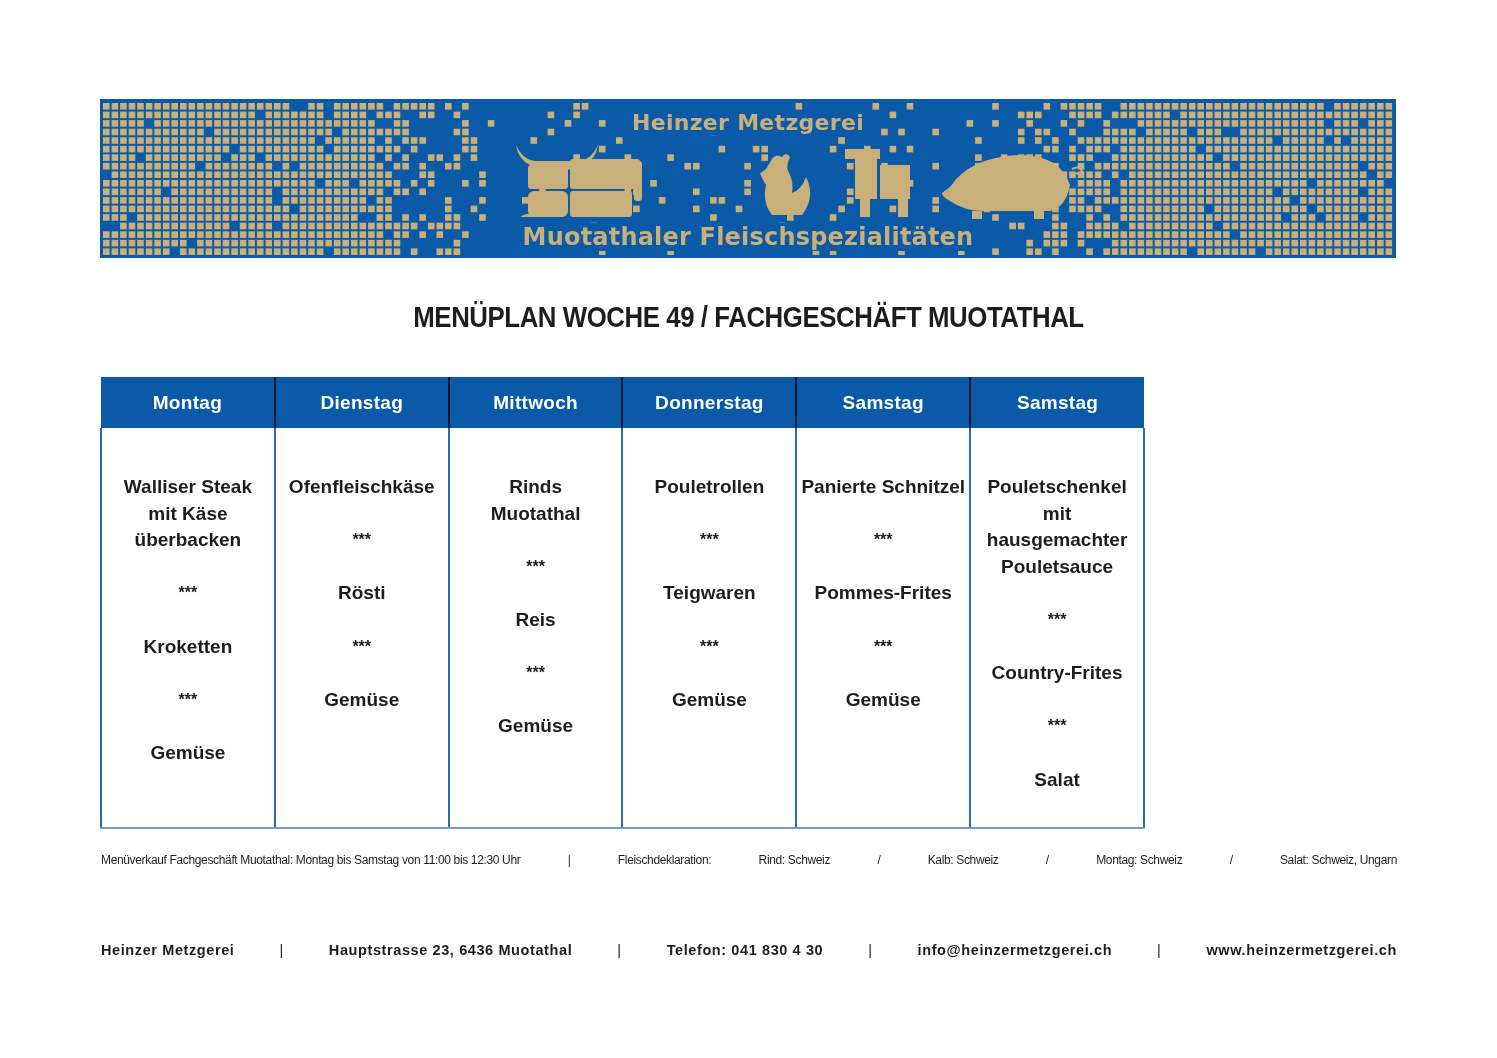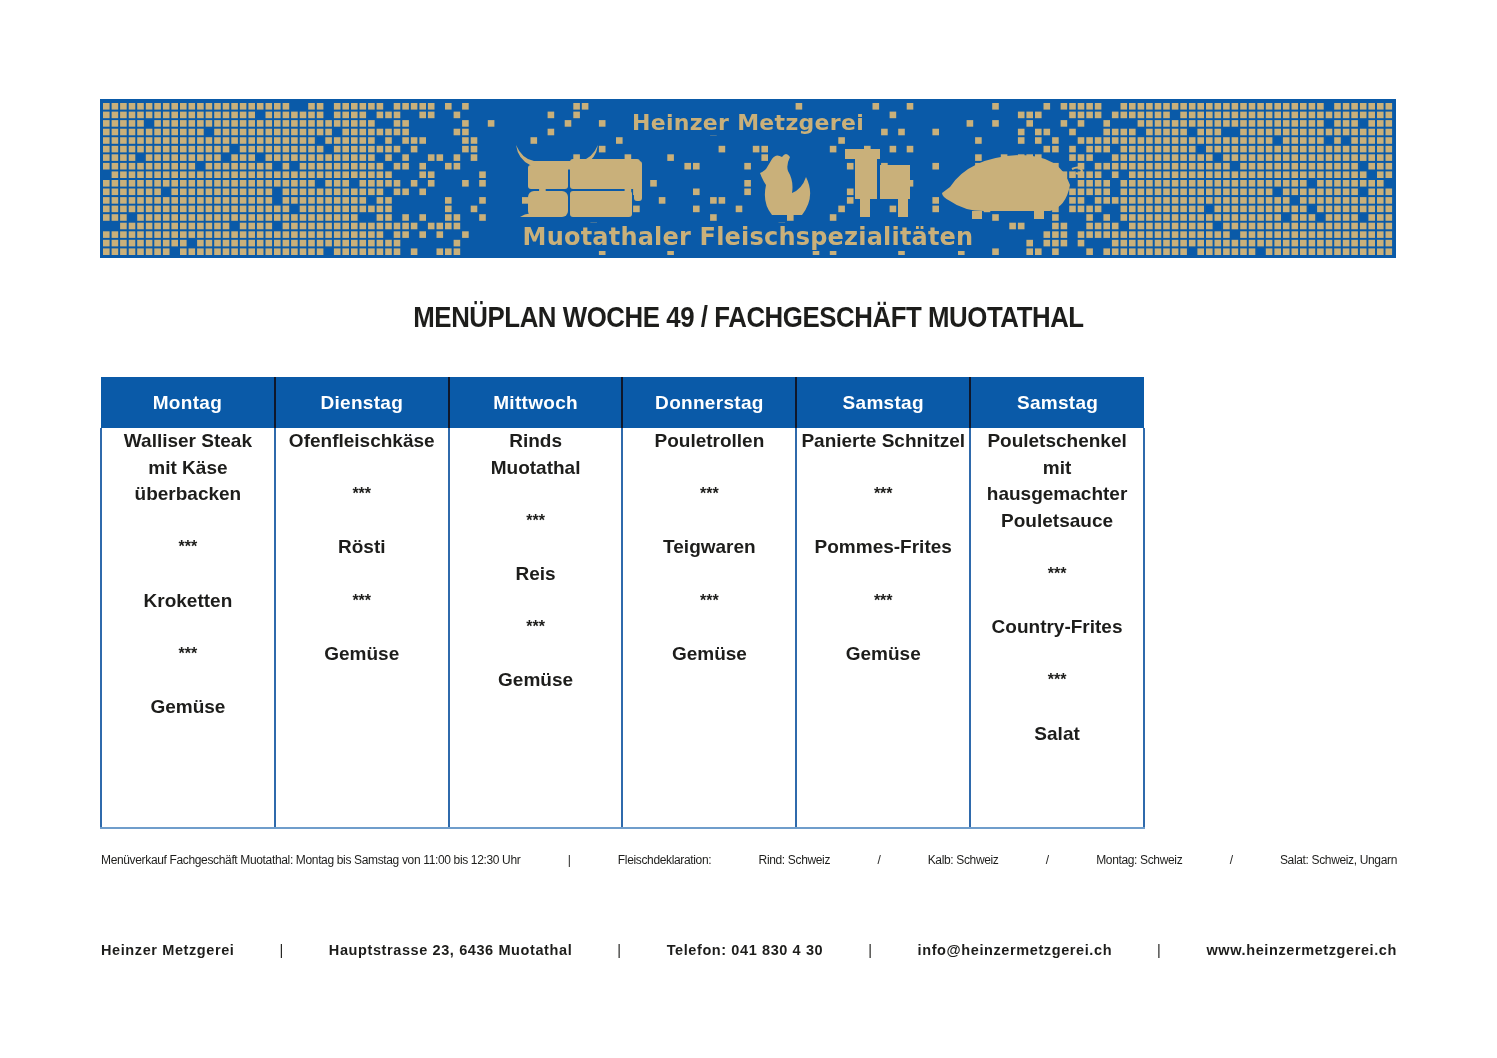--- a/index.html
+++ b/index.html
@@ -32,21 +32,21 @@
     .menu-table {
       position: absolute; left: 100px; top: 377px; width: 1045px; height: 452px;
       border-collapse: collapse; table-layout: fixed;
     }
     .menu-table th {
       background: #0a5aa8; color: #ffffff; height: 51px; font-size: 19px; font-weight: bold;
       border-left: 2px solid #0f172a; letter-spacing: 0.3px;
     }
     .menu-table th:first-child { border-left: none; }
     .menu-table td {
-      vertical-align: top; text-align: center; 
+      vertical-align: top; text-align: center; padding-top: 46px;
       border-left: 2px solid #2f6aac; border-right: 2px solid #2f6aac;
       border-bottom: 2px solid #6f9dcb;
       font-size: 19px; font-weight: bold; line-height: 26.6px; color: #1d1d1b;
     }
     .dish-line { display: block; }
     .sep { display: block; height: 26.6px; font-size: 16px; }
     .gap { display: block; height: 26.6px; }
 
     .info-line {
       position: absolute; top: 853px; left: 101px; width: 1296px;

